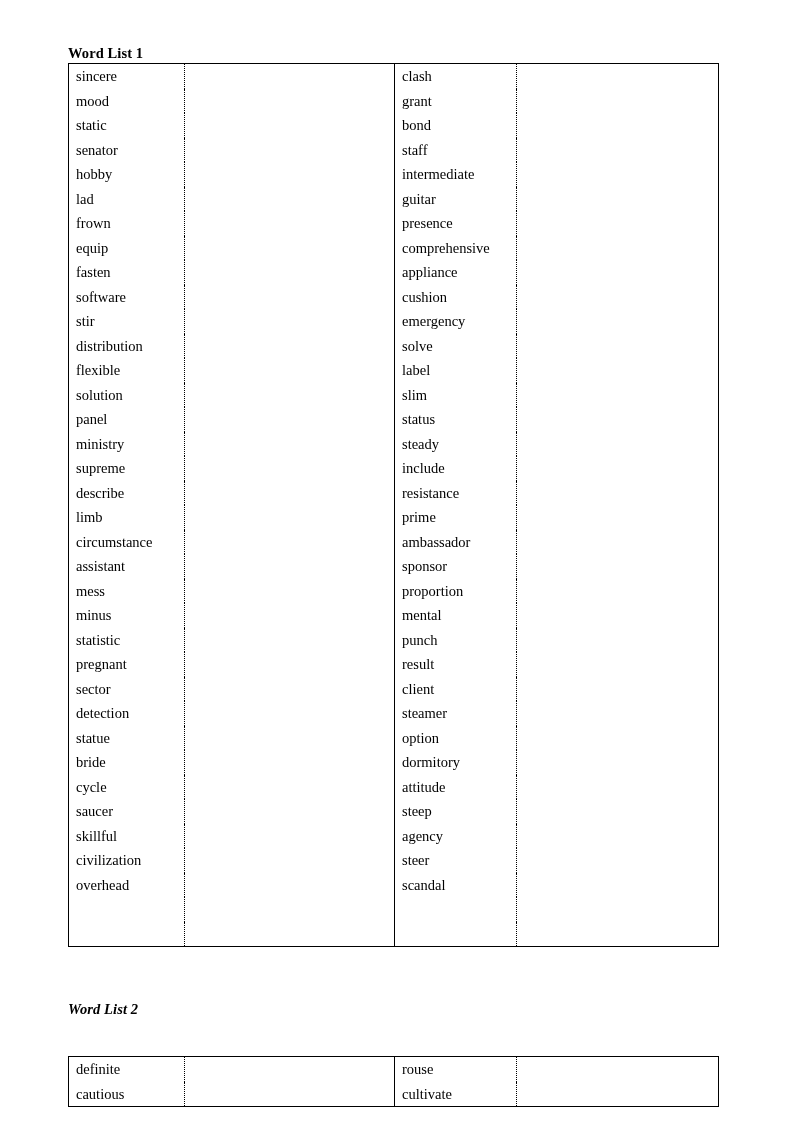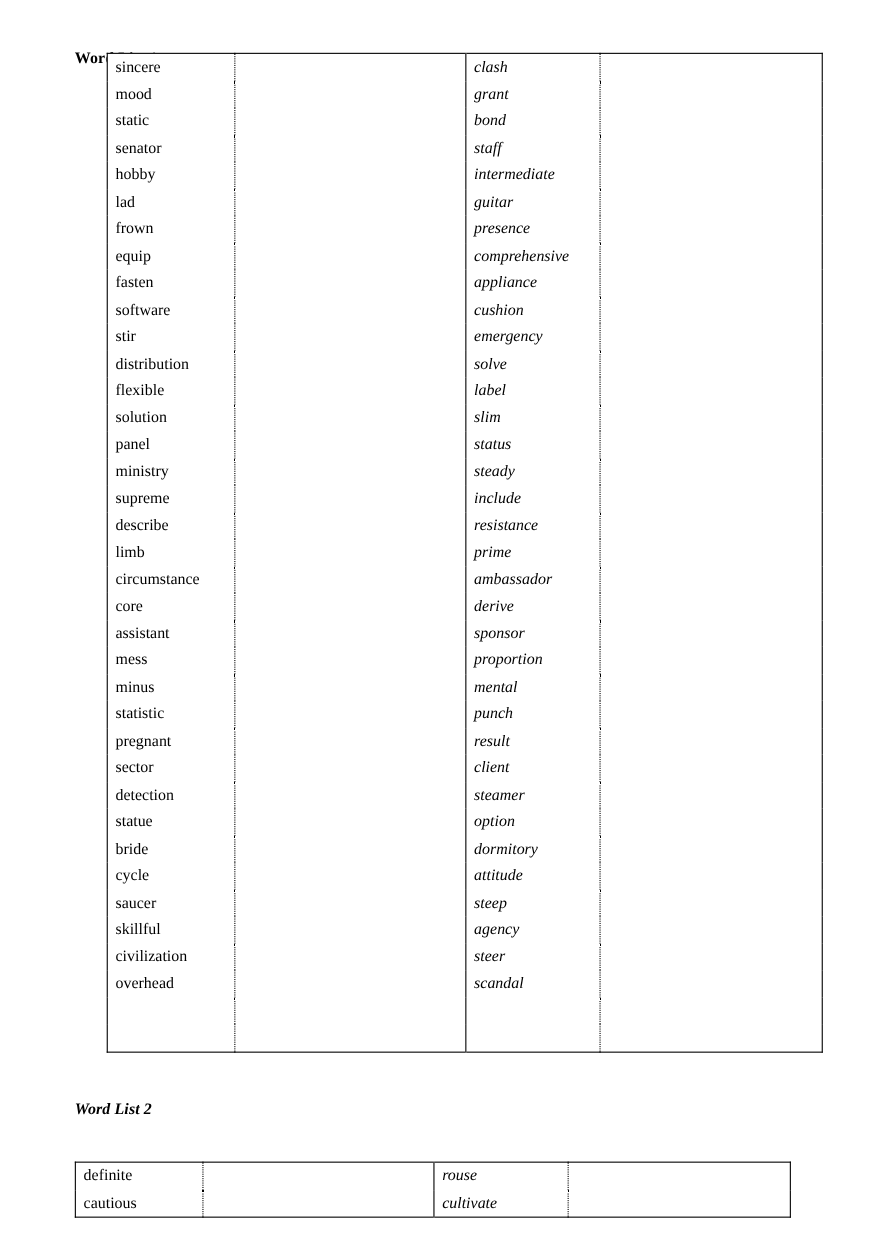--- a/index.html
+++ b/index.html
@@ -38,21 +38,21 @@
   
   .word-table {
     position: absolute;
     left: 68px;
     width: 650px;
     border-collapse: collapse;
     table-layout: fixed;
     border: 1px solid #000000;
     background: #ffffff;
   }
-  #table-1 { top: 48px; margin-left: 29px; }
+  #table-1 { top: 63px; }
   #table-2 { top: 1056px; }
 
   .word-table td {
     padding: 0;
     margin: 0;
     vertical-align: top;
     font-size: 14.5px;
     line-height: 24.5px;
     height: 24.5px;
     font-family: "Liberation Serif", "DejaVu Serif", serif;
@@ -67,21 +67,20 @@
   td.col-word-1 {
     border-right: 1px dotted #000000;
     padding-left: 7px;
   }
   td.col-blank-1 {
     border-right: 1px solid #000000;
   }
   td.col-word-2 {
     border-right: 1px dotted #000000;
     padding-left: 7px;
-    font-style: italic;
   }
   td.col-blank-2 {
     border-right: none;
   }
   .word-text {
     display: block;
     white-space: nowrap;
   }
 </style>
 </head>
@@ -294,30 +293,20 @@
             <span class="word-text">circumstance</span>
           </td>
           <td class="col-blank-1"></td>
           <td class="col-word-2">
             <span class="word-text">ambassador</span>
           </td>
           <td class="col-blank-2"></td>
         </tr>
         <tr>
           <td class="col-word-1">
-            <span class="word-text">core</span>
-          </td>
-          <td class="col-blank-1"></td>
-          <td class="col-word-2">
-            <span class="word-text">derive</span>
-          </td>
-          <td class="col-blank-2"></td>
-        </tr>
-        <tr>
-          <td class="col-word-1">
             <span class="word-text">assistant</span>
           </td>
           <td class="col-blank-1"></td>
           <td class="col-word-2">
             <span class="word-text">sponsor</span>
           </td>
           <td class="col-blank-2"></td>
         </tr>
         <tr>
           <td class="col-word-1">

